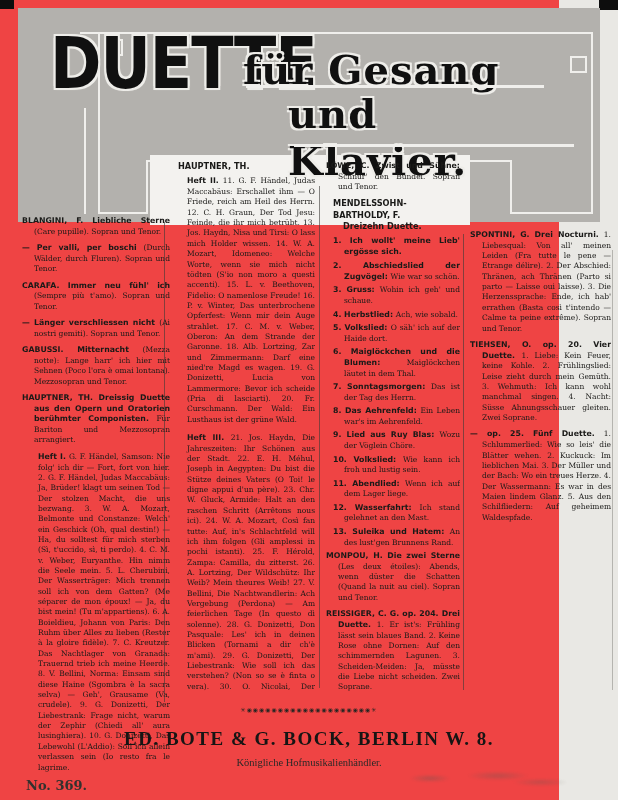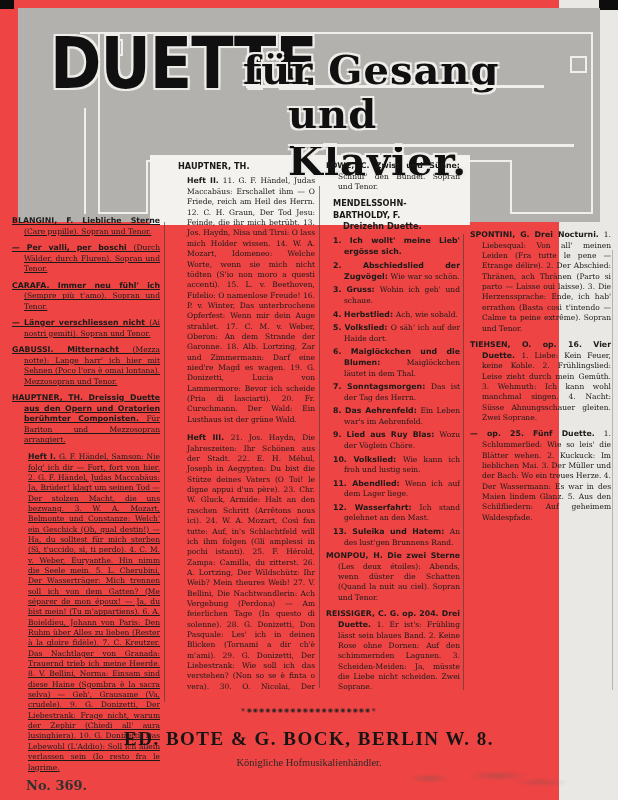--- a/index.html
+++ b/index.html
@@ -51,21 +51,21 @@
   }
   .title-sub.s1{left:243px;top:46px;}
   .title-sub.s2{left:288px;top:90px;}
   .t-under{position:absolute;height:3px;background:#f0efec;z-index:4;}
   .t-under.u1{left:246px;top:85px;width:298px;}
   .t-under.u2{left:294px;top:144px;width:280px;}
 
   
   .col{position:absolute;z-index:4;overflow:hidden;color:#1a1a18;
        font-size:7.5px;line-height:1.38;text-align:justify;}
-  .col1{left:12px;top:216px;width:148px;height:556px;text-decoration:underline;}
+  .col1{left:22px;top:216px;width:148px;height:556px;}
   .col2{left:171px;top:161px;width:144px;height:530px;}
   .col3{left:326px;top:161px;width:134px;height:534px;}
   .col4{left:470px;top:230px;width:141px;height:462px;}
 
   .divider{position:absolute;width:1px;background:#3c3a37;opacity:.6;z-index:4;}
   .d1{left:164px;top:222px;height:480px;}
   .d2{left:319px;top:186px;height:502px;}
   .d3{left:463px;top:234px;height:456px;}
 
   .entry{margin:0 0 6px 0;padding-left:7px;}
@@ -153,21 +153,21 @@
       <div class="entry item"><span class="lead">9. Lied aus Ruy Blas: </span><span class="btxt">Wozu der Vöglein Chöre.</span></div>
       <div class="entry item"><span class="lead">10. Volkslied: </span><span class="btxt">Wie kann ich froh und lustig sein.</span></div>
       <div class="entry item"><span class="lead">11. Abendlied: </span><span class="btxt">Wenn ich auf dem Lager liege.</span></div>
       <div class="entry item"><span class="lead">12. Wasserfahrt: </span><span class="btxt">Ich stand gelehnet an den Mast.</span></div>
       <div class="entry item"><span class="lead">13. Suleika und Hatem: </span><span class="btxt">An des lust'gen Brunnens Rand.</span></div>
       <div class="entry main"><span class="lead">MONPOU, H. Die zwei Sterne </span><span class="btxt">(Les deux étoiles): Abends, wenn düster die Schatten (Quand la nuit au ciel). Sopran und Tenor.</span></div>
       <div class="entry main"><span class="lead">REISSIGER, C. G. op. 204. Drei Duette. </span><span class="btxt">1. Er ist's: Frühling lässt sein blaues Band. 2. Keine Rose ohne Dornen: Auf den schimmernden Lagunen. 3. Scheiden-Meiden: Ja, müsste die Liebe nicht scheiden. Zwei Soprane.</span></div>
     </div>
   <div class="col col4">
       <div class="entry main"><span class="lead">SPONTINI, G. Drei Nocturni. </span><span class="btxt">1. Liebesqual: Von all' meinen Leiden (Fra tutte le pene — Etrange délire). 2. Der Abschied: Thränen, ach Thränen (Parto si parto — Laisse oui laisse). 3. Die Herzenssprache: Ende, ich hab' errathen (Basta così t'intendo — Calme ta peine extrême). Sopran und Tenor.</span></div>
-      <div class="entry main"><span class="lead">TIEHSEN, O. op. 16. Vier Duette. </span><span class="btxt">1. Liebe: Kein Feuer, keine Kohle. 2. Frühlingslied: Leise zieht durch mein Gemüth. 3. Wehmuth: Ich kann wohl manchmal singen. 4. Nacht: Süsse Ahnungsschauer gleiten. Zwei Soprane.</span></div>
+      <div class="entry main"><span class="lead">TIEHSEN, O. op. 20. Vier Duette. </span><span class="btxt">1. Liebe: Kein Feuer, keine Kohle. 2. Frühlingslied: Leise zieht durch mein Gemüth. 3. Wehmuth: Ich kann wohl manchmal singen. 4. Nacht: Süsse Ahnungsschauer gleiten. Zwei Soprane.</span></div>
       <div class="entry main"><span class="lead">— op. 25. Fünf Duette. </span><span class="btxt">1. Schlummerlied: Wie so leis' die Blätter wehen. 2. Kuckuck: Im lieblichen Mai. 3. Der Müller und der Bach: Wo ein treues Herze. 4. Der Wassermann: Es war in des Maien lindem Glanz. 5. Aus den Schilfliedern: Auf geheimem Waldespfade.</span></div>
     </div>
 
   <div class="divider d1"></div>
   <div class="divider d2"></div>
   <div class="divider d3"></div>
 
   <div class="ornament">✳◉◉◉◉◉◉◉◉◉◉◉◉◉◉◉◉◉◉◉◉✳</div>
   <div class="publisher">ED. BOTE &amp; G. BOCK, BERLIN W. 8.</div>
   <div class="publisher-sub">Königliche Hofmusikalienhändler.</div>

